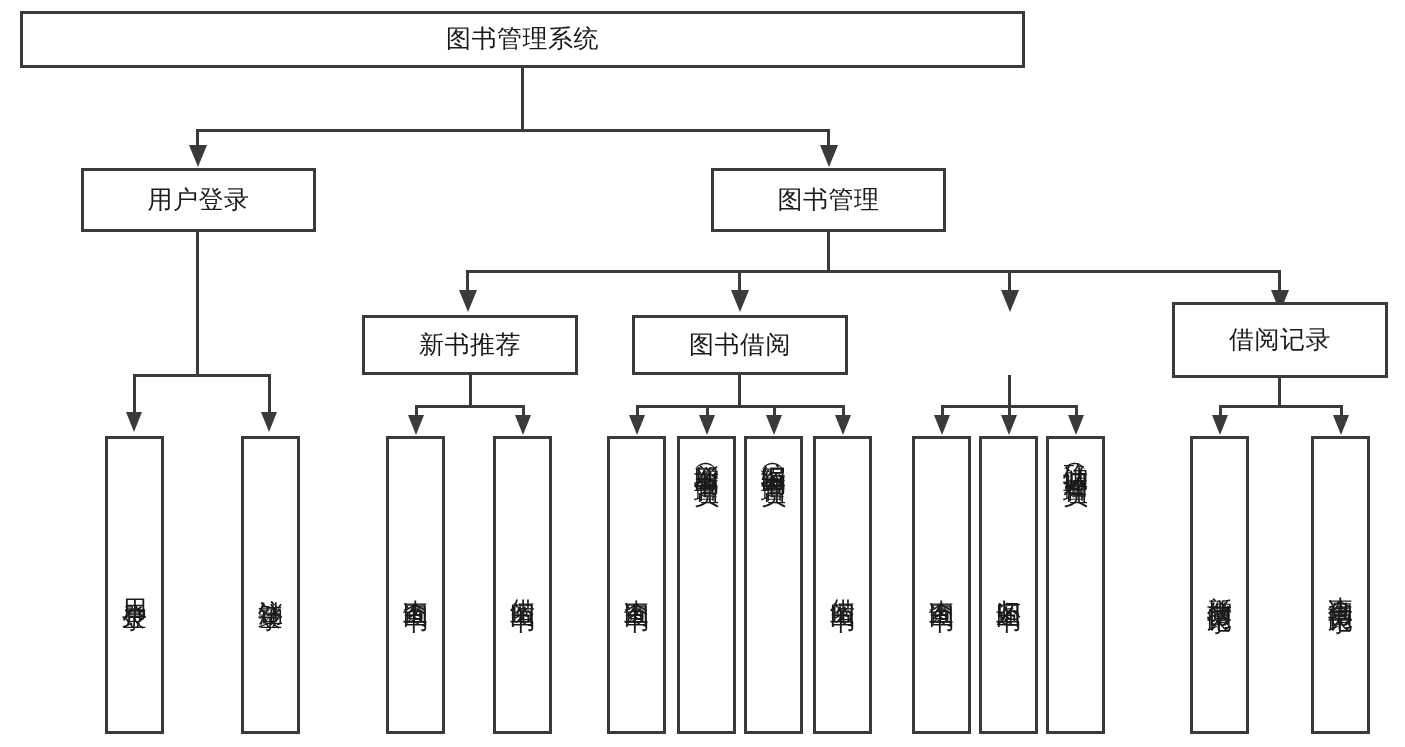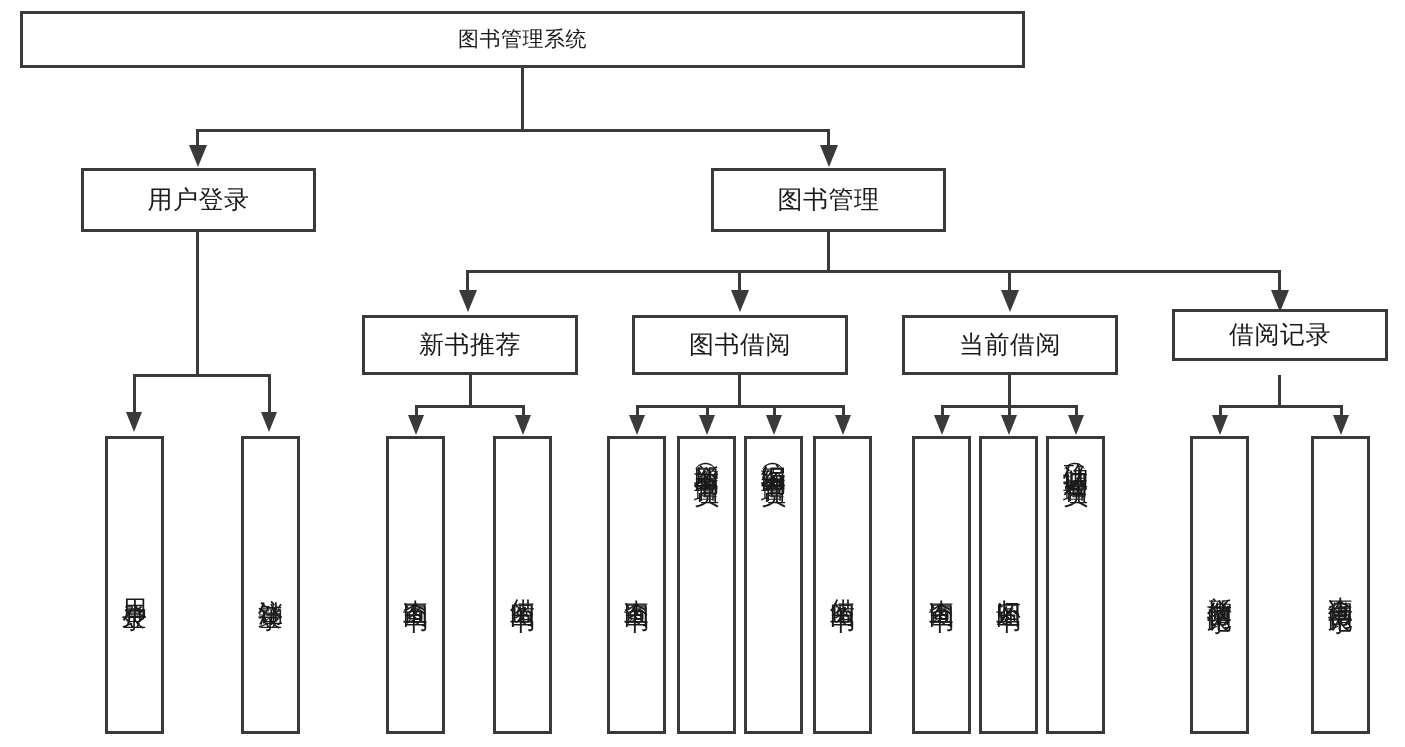--- a/index.html
+++ b/index.html
@@ -34,21 +34,21 @@
     text-align: center;
     line-height: 1.05;
     white-space: nowrap;
   }
   
   .node.horiz .lbl {
     writing-mode: horizontal-tb;
     font-size: 25px;
     letter-spacing: 0.5px;
   }
-  .node.root .lbl { font-size: 21px; }
+  .node.root .lbl { font-size: 25px; }
   
   .node.vert {
     align-items: flex-start;
     justify-content: center;
     padding-top: 4px;
   }
   .node.vert .lbl {
     writing-mode: vertical-rl;
     text-orientation: upright;
     font-size: 25px;
@@ -143,25 +143,22 @@
   <div class="arrow" style="left:1271px; top:290px;"></div>
 
   <div class="node horiz" style="left:632px; top:315px; width:216px; height:60px;">
     <span class="lbl">图书借阅</span>
   </div>
 
   <div class="node horiz" style="left:362px; top:315px; width:216px; height:60px;">
     <span class="lbl">新书推荐</span>
   </div>
 
-  <div class="node horiz" style="left:902px; top:315px; width:216px; height:60px;">
-    <span class="lbl">当前借阅</span>
-  </div>
-
-  <div class="node horiz" style="left:1172px; top:309px; width:216px; height:52px;">
+
+  <div class="node horiz" style="left:1172px; top:302px; width:216px; height:76px;">
     <span class="lbl">借阅记录</span>
   </div>
 
   <div class="vline" style="left:469px; top:375px; width:3px; height:32px;"></div>
   <div class="hline" style="left:415px; top:405px; width:110px; height:3px;"></div>
   <div class="vline" style="left:415px; top:405px; width:3px; height:12px;"></div>
   <div class="arrow small" style="left:408px; top:415px;"></div>
   <div class="vline" style="left:522px; top:405px; width:3px; height:12px;"></div>
   <div class="arrow small" style="left:515px; top:415px;"></div>
 

